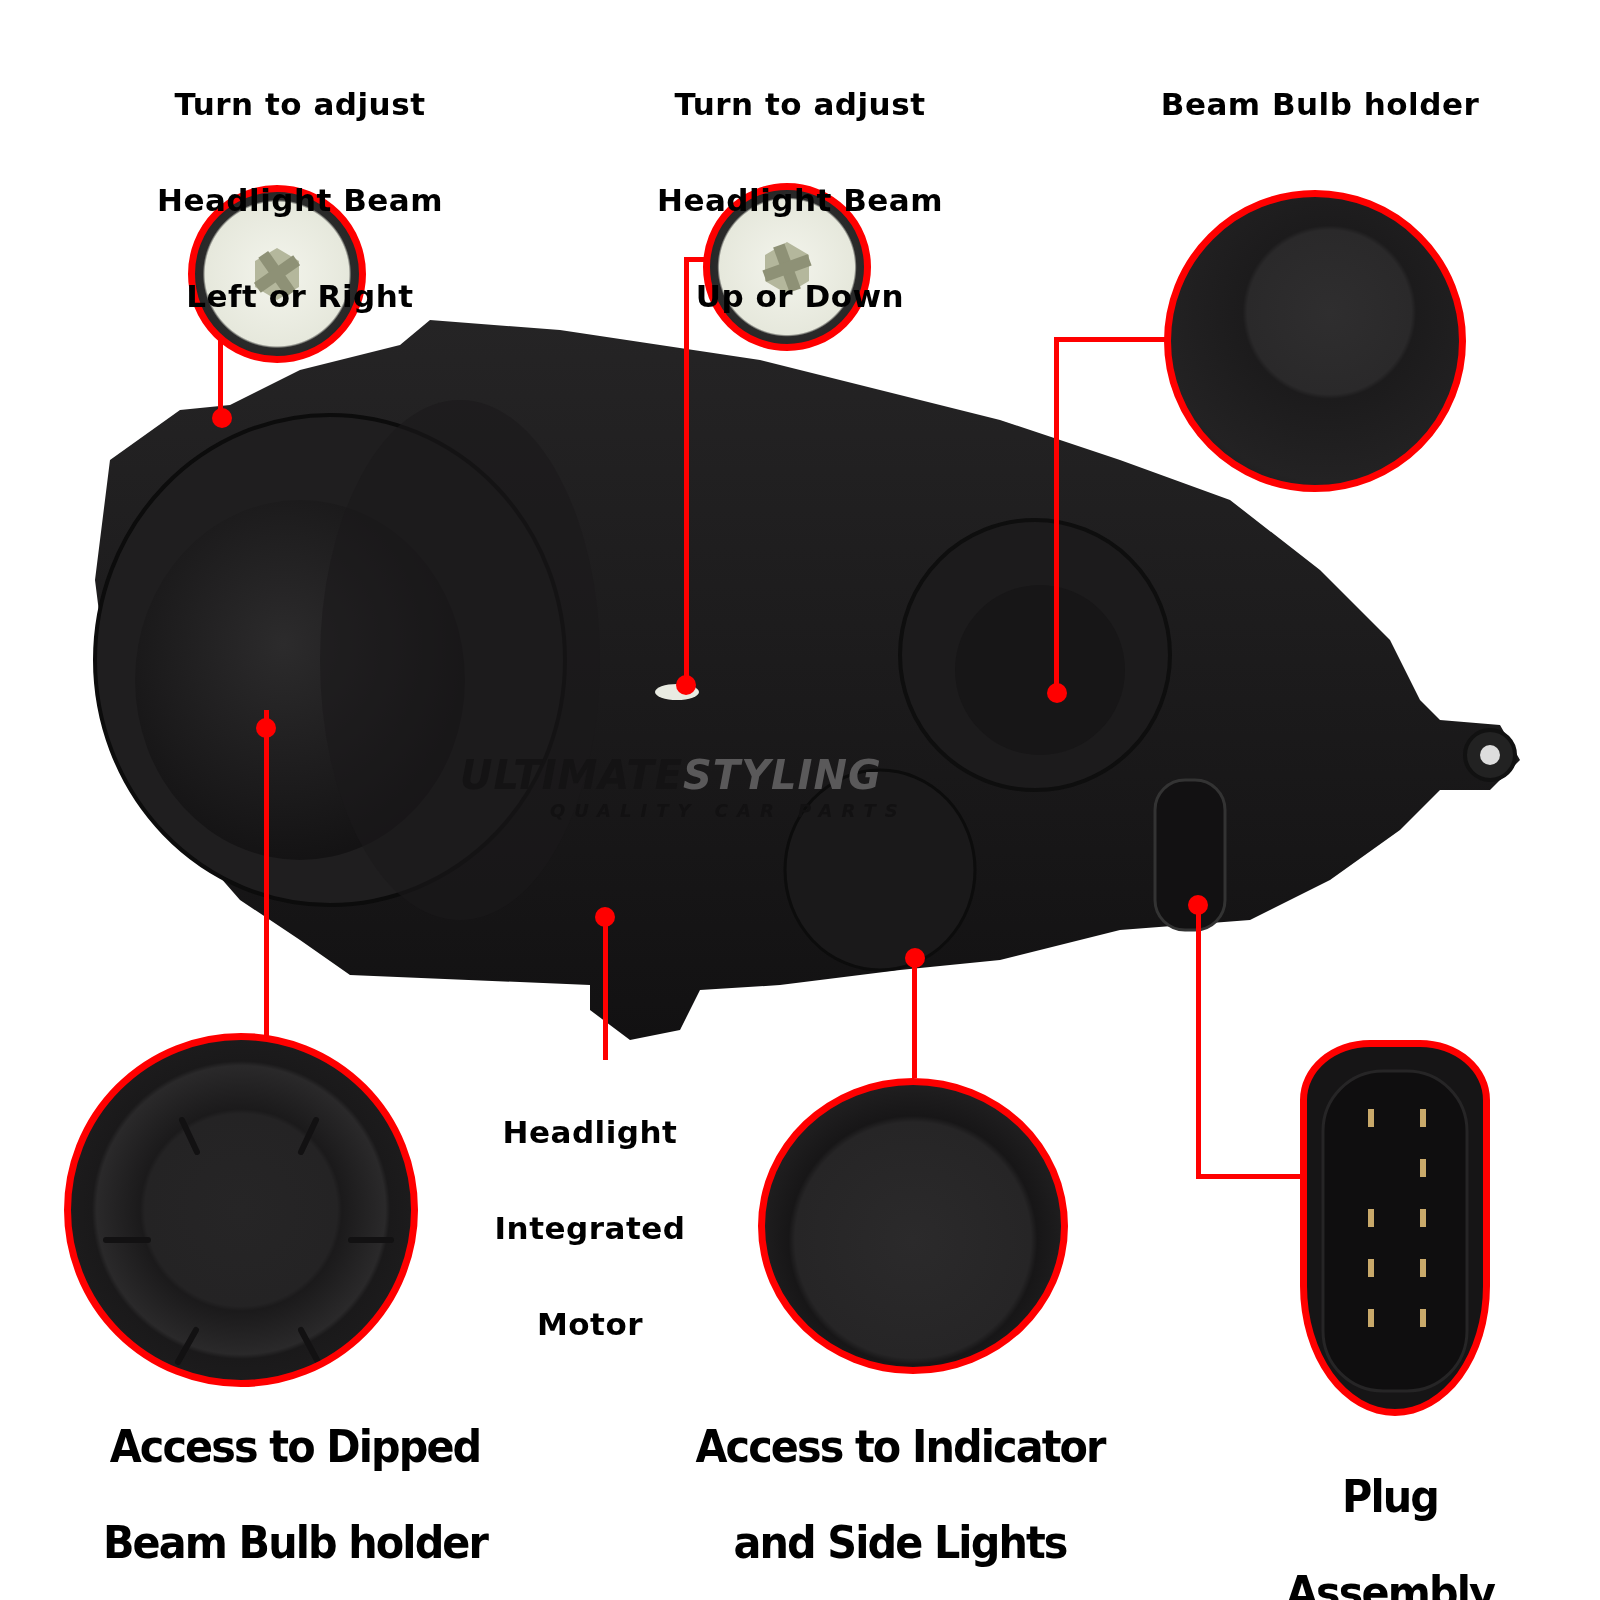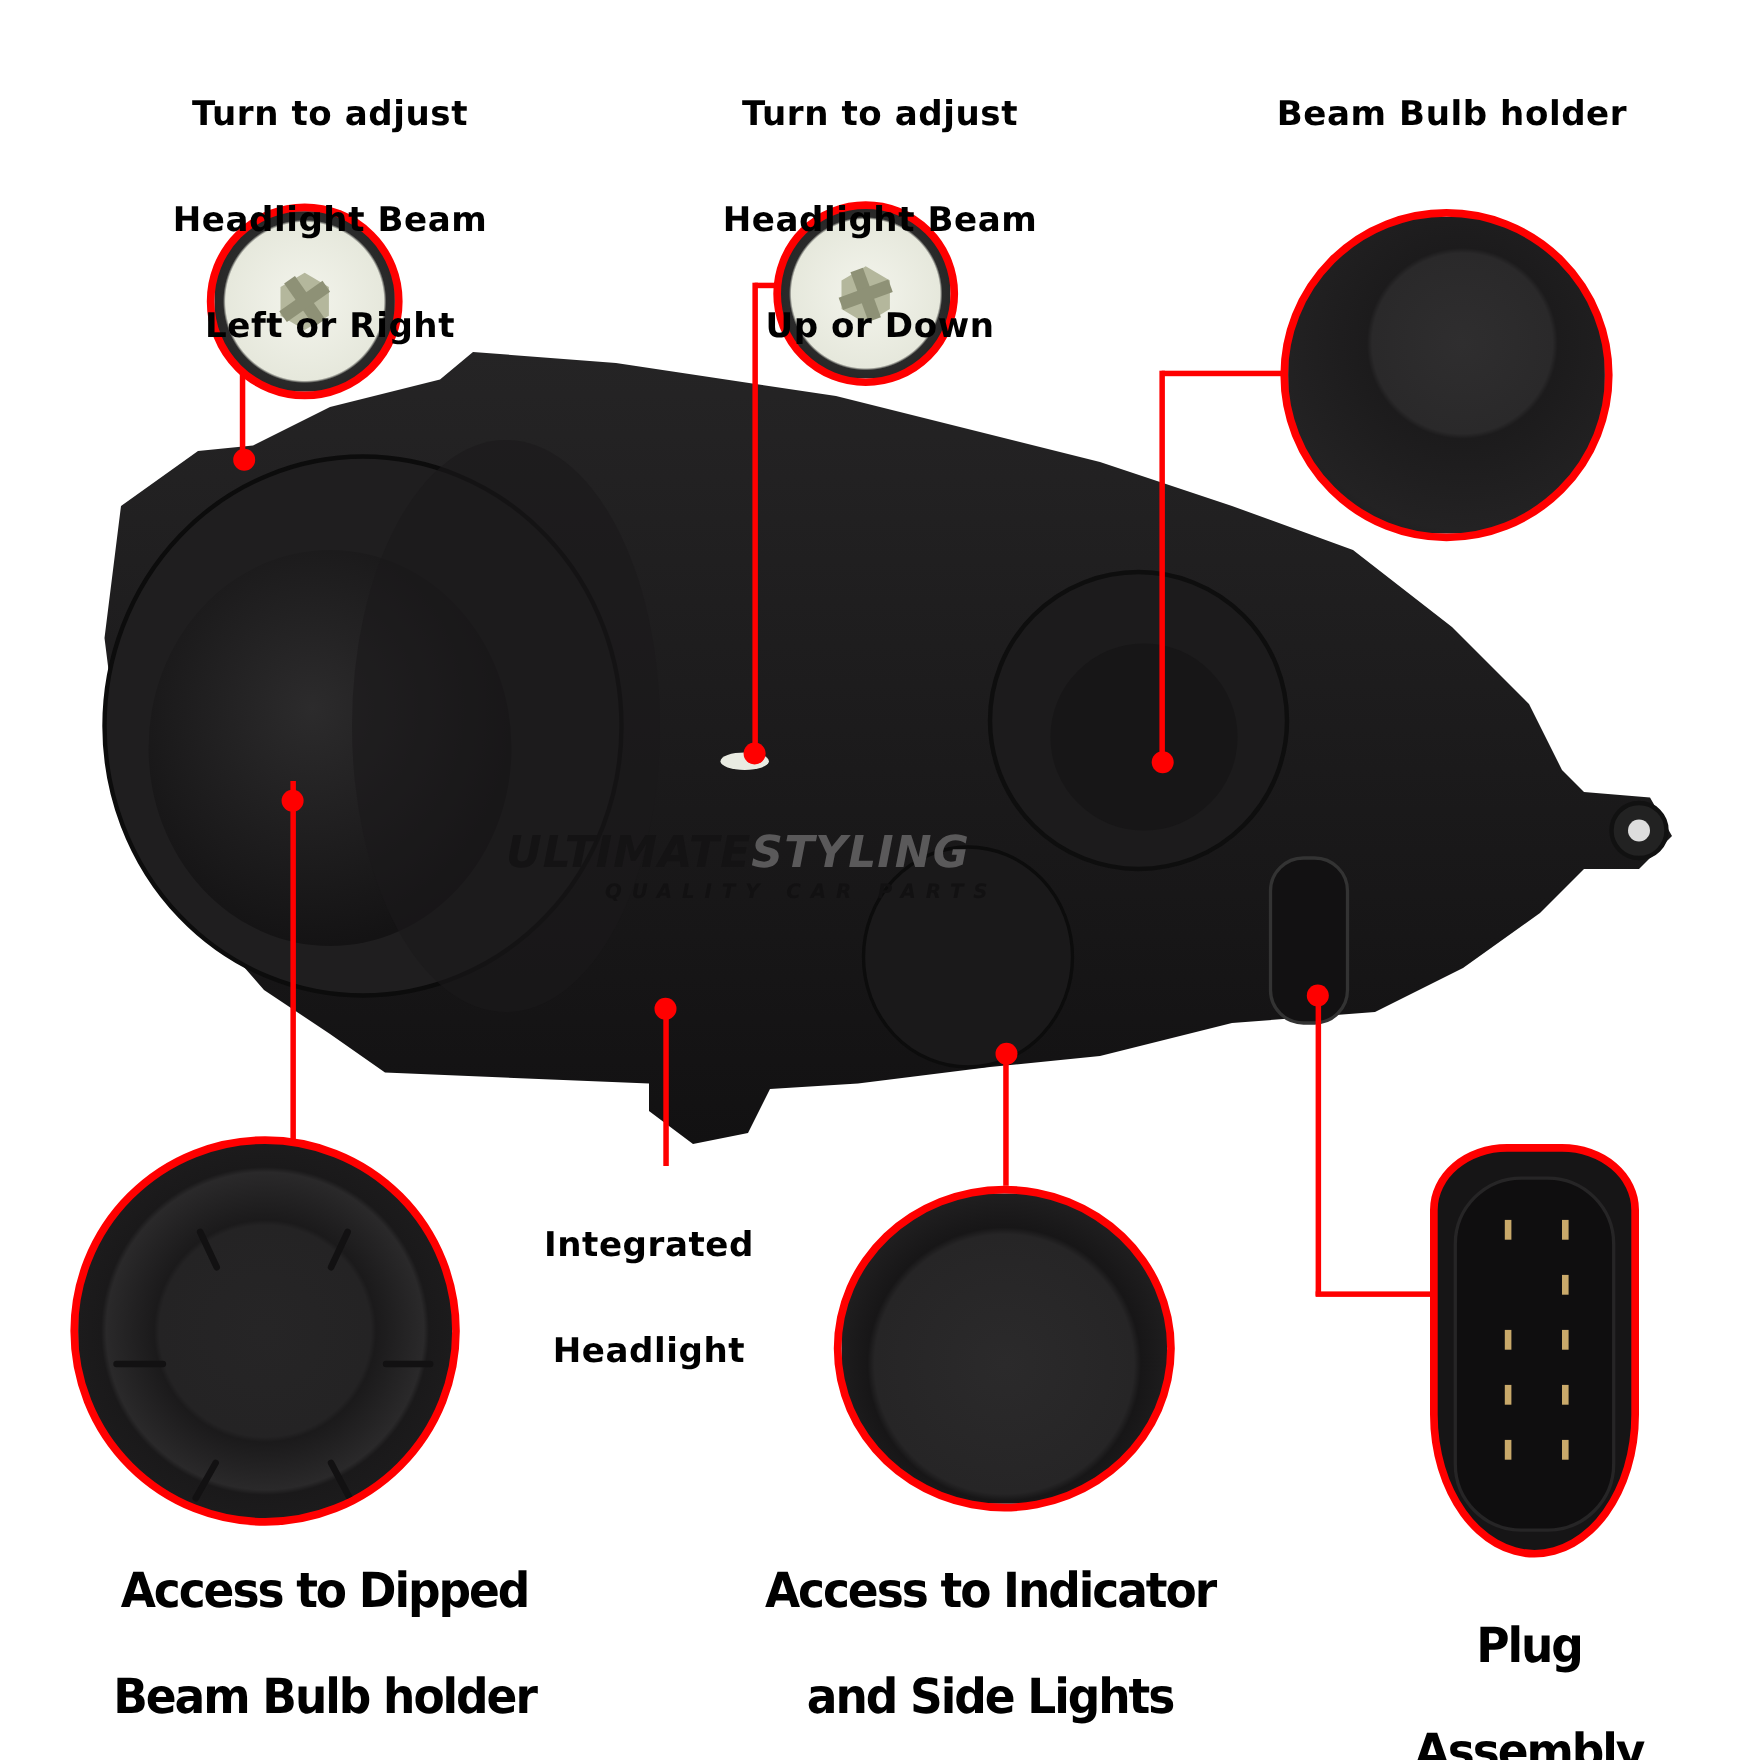--- a/index.html
+++ b/index.html
@@ -129,22 +129,23 @@
 </div>
 <div class="label" style="left:530px; top:32px; width:540px;">
   <span>Turn to adjust</span>
   <span>Headlight Beam</span>
   <span>Up or Down</span>
 </div>
 <div class="label" style="left:1040px; top:32px; width:560px;">
   <span>Beam Bulb holder</span>
 </div>
 <div class="label" style="left:420px; top:1060px; width:340px;">
+  <span>Headlight</span>
   <span>Integrated</span>
-  <span>Headlight</span>
+  <span>Motor</span>
 </div>
 <div class="label cond" style="left:20px; top:1375px; width:550px;">
   <span>Access to Dipped</span>
   <span>Beam Bulb holder</span>
   
 </div>
 <div class="label cond" style="left:600px; top:1375px; width:600px;">
   <span>Access to Indicator</span>
   <span>and Side Lights</span>
   

